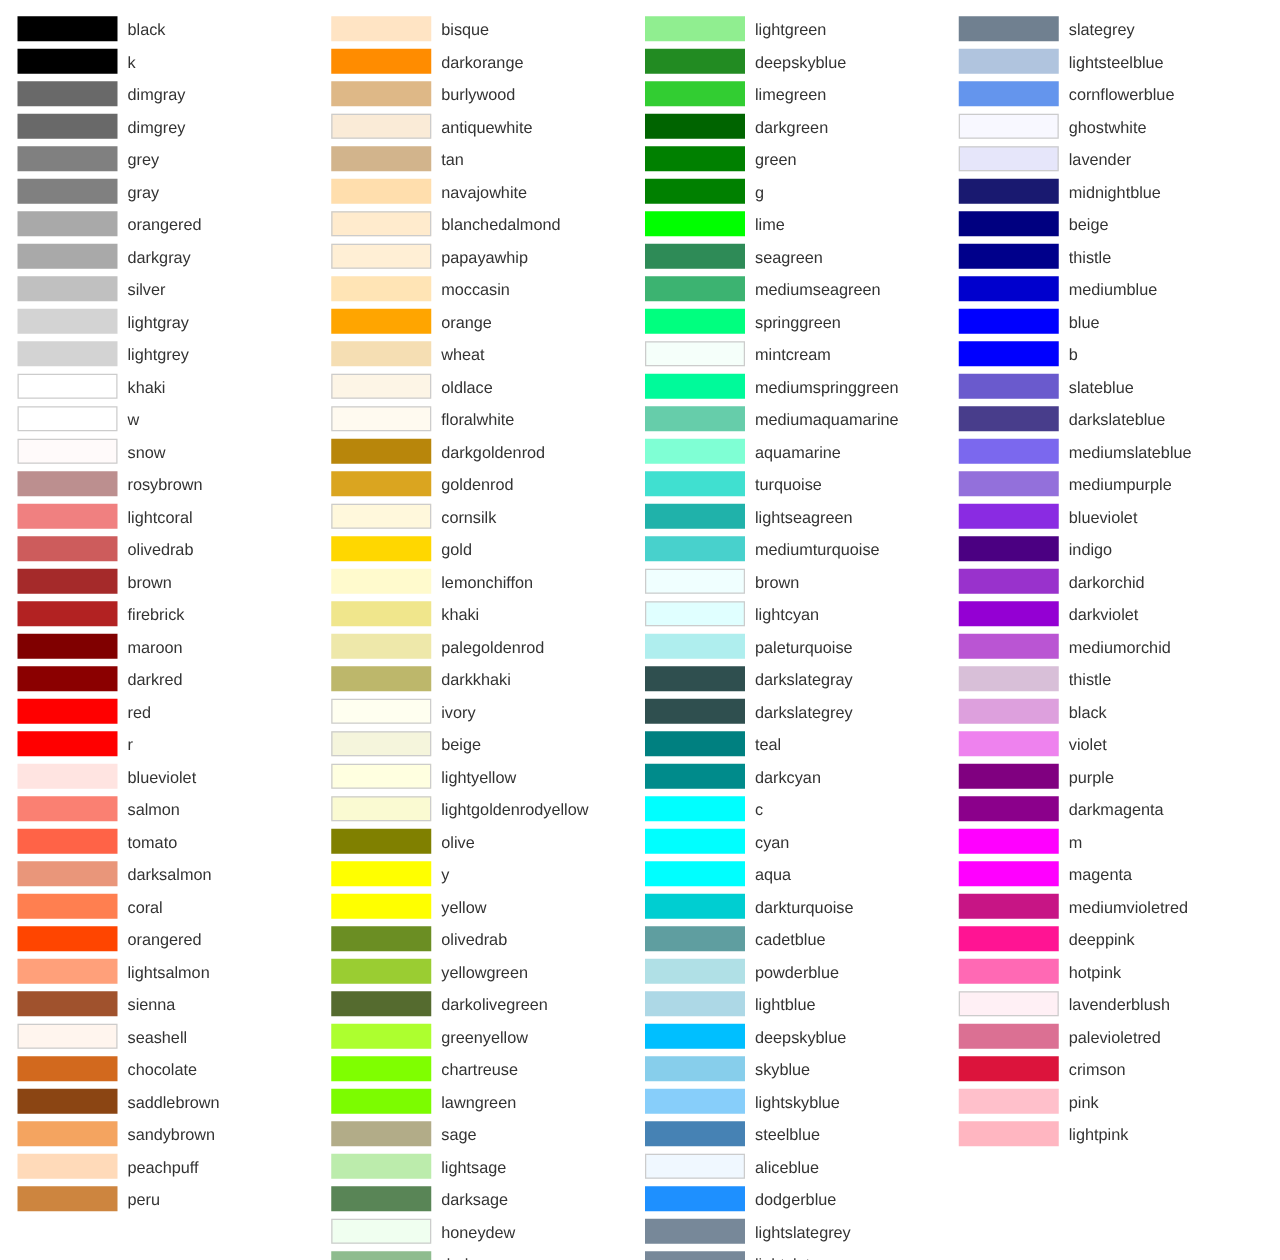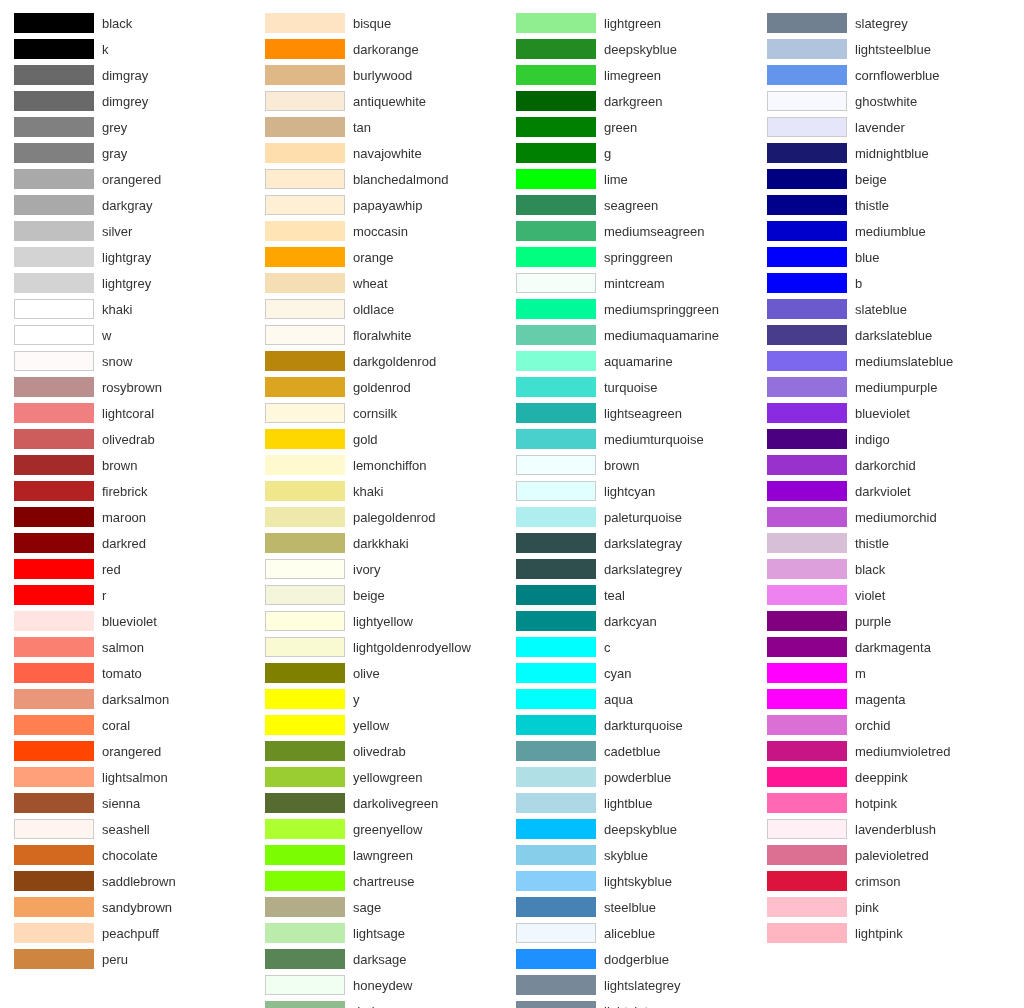--- a/index.html
+++ b/index.html
@@ -314,28 +314,28 @@
       </div>
       <div class="color-item">
         <div class="color-swatch" style="background-color: rgb(85, 107, 47);"></div>
         <span class="color-name">darkolivegreen</span>
       </div>
       <div class="color-item">
         <div class="color-swatch" style="background-color: rgb(173, 255, 47);"></div>
         <span class="color-name">greenyellow</span>
       </div>
       <div class="color-item">
+        <div class="color-swatch" style="background-color: rgb(127, 255, 0);"></div>
+        <span class="color-name">chartreuse</span>
+      </div>
+      <div class="color-item">
         <div class="color-swatch" style="background-color: rgb(124, 252, 0);"></div>
         <span class="color-name">lawngreen</span>
       </div>
       <div class="color-item">
-        <div class="color-swatch" style="background-color: rgb(127, 255, 0);"></div>
-        <span class="color-name">chartreuse</span>
-      </div>
-      <div class="color-item">
         <div class="color-swatch" style="background-color: rgb(178, 172, 136);"></div>
         <span class="color-name">sage</span>
       </div>
       <div class="color-item">
         <div class="color-swatch" style="background-color: rgb(188, 236, 172);"></div>
         <span class="color-name">lightsage</span>
       </div>
       <div class="color-item">
         <div class="color-swatch" style="background-color: rgb(89, 133, 86);"></div>
         <span class="color-name">darksage</span>
@@ -608,24 +608,20 @@
         <div class="color-swatch" style="background-color: rgb(139, 0, 139);"></div>
         <span class="color-name">darkmagenta</span>
       </div>
       <div class="color-item">
         <div class="color-swatch" style="background-color: rgb(255, 0, 255);"></div>
         <span class="color-name">m</span>
       </div>
       <div class="color-item">
         <div class="color-swatch" style="background-color: rgb(255, 0, 255);"></div>
         <span class="color-name">magenta</span>
-      </div>
-      <div class="color-item">
-        <div class="color-swatch" style="background-color: rgb(218, 112, 214);"></div>
-        <span class="color-name">orchid</span>
       </div>
       <div class="color-item">
         <div class="color-swatch" style="background-color: rgb(199, 21, 133);"></div>
         <span class="color-name">mediumvioletred</span>
       </div>
       <div class="color-item">
         <div class="color-swatch" style="background-color: rgb(255, 20, 147);"></div>
         <span class="color-name">deeppink</span>
       </div>
       <div class="color-item">

